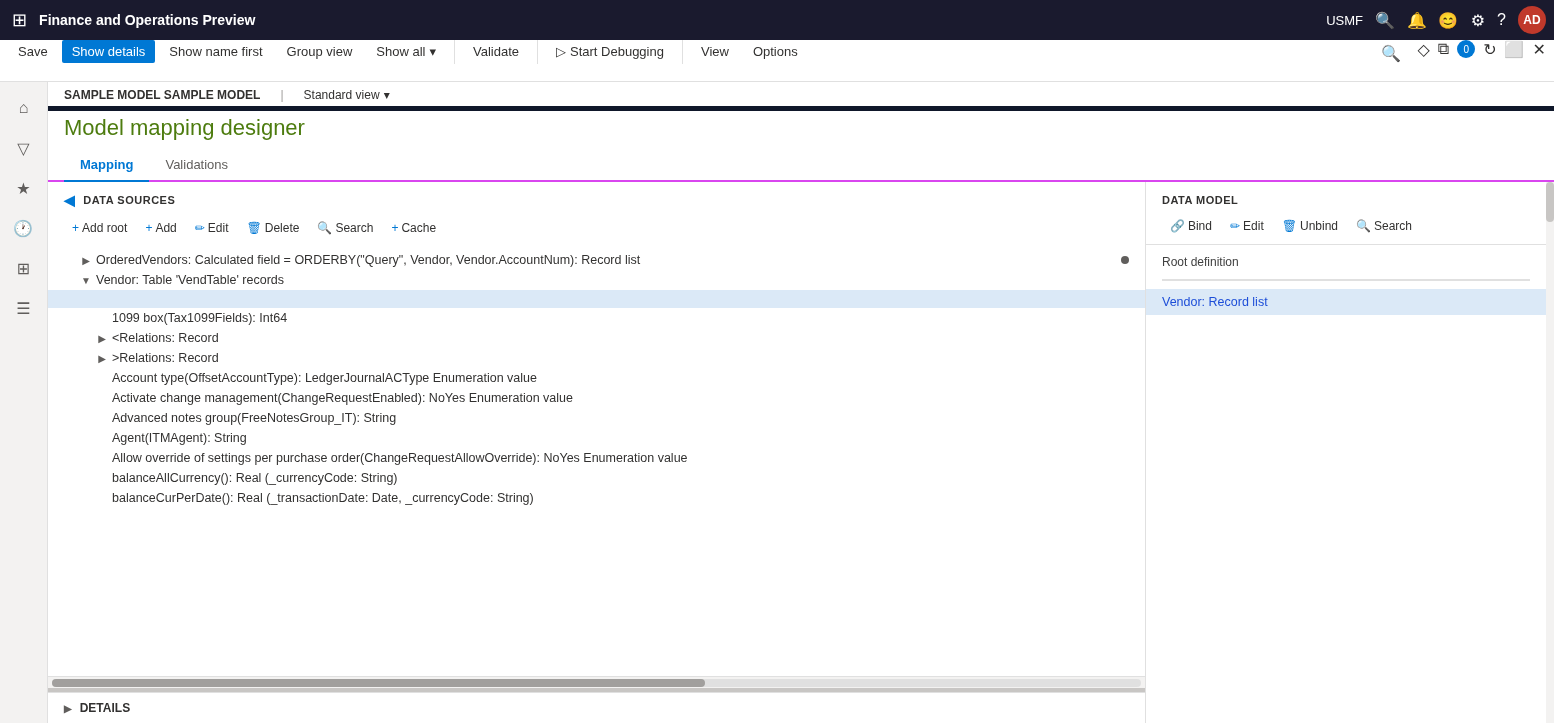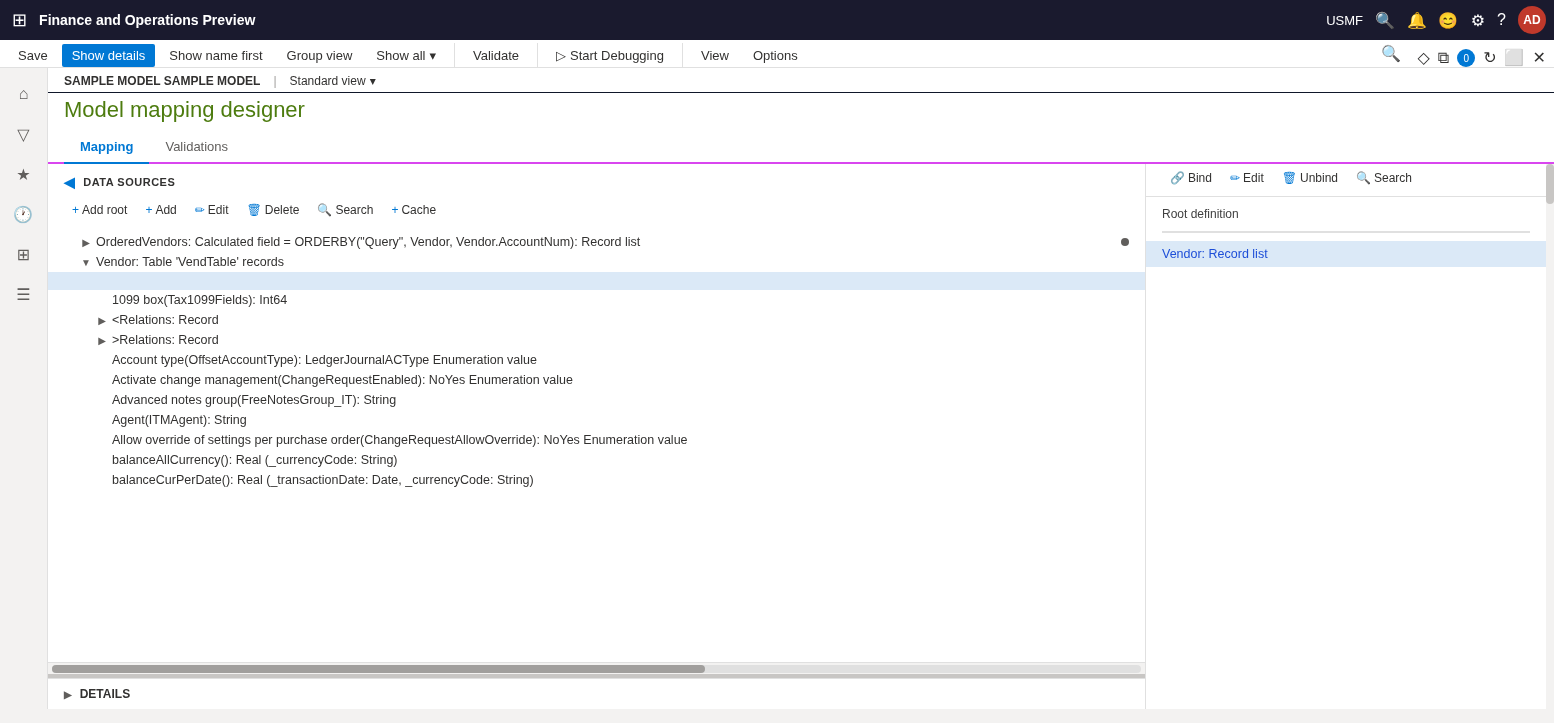--- a/index.html
+++ b/index.html
@@ -51,23 +51,23 @@
       align-items: center;
       justify-content: center;
       font-size: 12px;
       font-weight: bold;
     }
 
     
     .toolbar {
       background: #ffffff;
       border-bottom: 1px solid #e0e0e0;
-      height: 28px;
-      display: flex;
-      align-items: flex-end;
+      height: 42px;
+      display: flex;
+      align-items: flex-start;
       padding: 0 8px;
       gap: 4px;
     }
     .toolbar-btn {
       display: flex;
       align-items: center;
       gap: 4px;
       padding: 4px 10px;
       border: none;
       background: transparent;
@@ -130,24 +130,24 @@
       flex-direction: column;
       overflow: hidden;
       background: white;
     }
 
     
     .breadcrumb-bar {
       padding: 6px 16px 4px;
       display: flex;
       align-items: center;
-      gap: 13px;
+      gap: 20px;
       font-size: 12px;
       color: #323130;
-      border-bottom: 1px solid #0f172a;
+      border-bottom: 5px solid #0f172a;
     }
     .breadcrumb-model {
       font-weight: 600;
       font-size: 12px;
     }
     .breadcrumb-sep { color: #a19f9d; }
     .breadcrumb-view {
       display: flex;
       align-items: center;
       gap: 4px;
@@ -537,20 +537,21 @@
 
         <div style="height:4px; background:#c8c6c4; cursor:ns-resize;"></div>
 
         <div class="details-section">
           <span class="details-expand">▶</span>
           <span>DETAILS</span>
         </div>
       </div>
 
       <div class="data-model-panel">
+        <div class="data-model-header">DATA MODEL</div>
         <div class="data-model-toolbar">
           <button class="panel-btn">
             <span class="icon">🔗</span>
             <span>Bind</span>
           </button>
           <button class="panel-btn">
             <span class="icon">✏</span>
             <span>Edit</span>
           </button>
           <button class="panel-btn">

